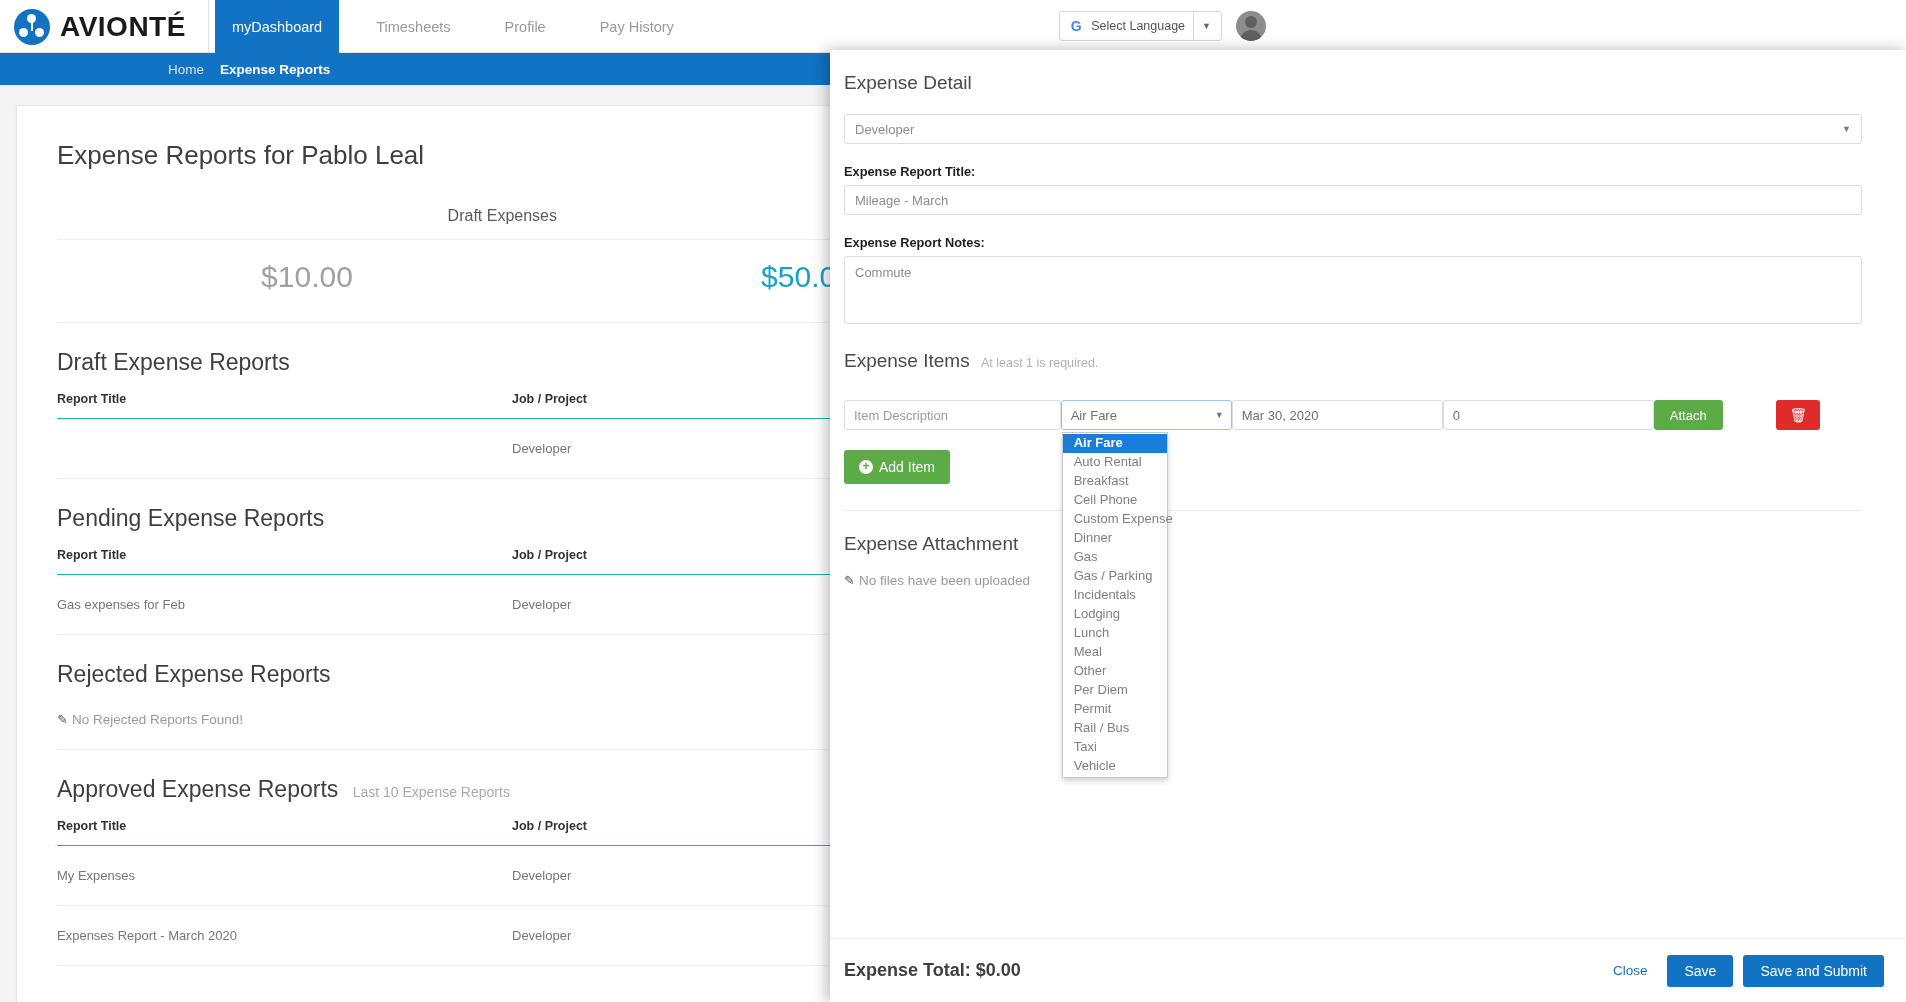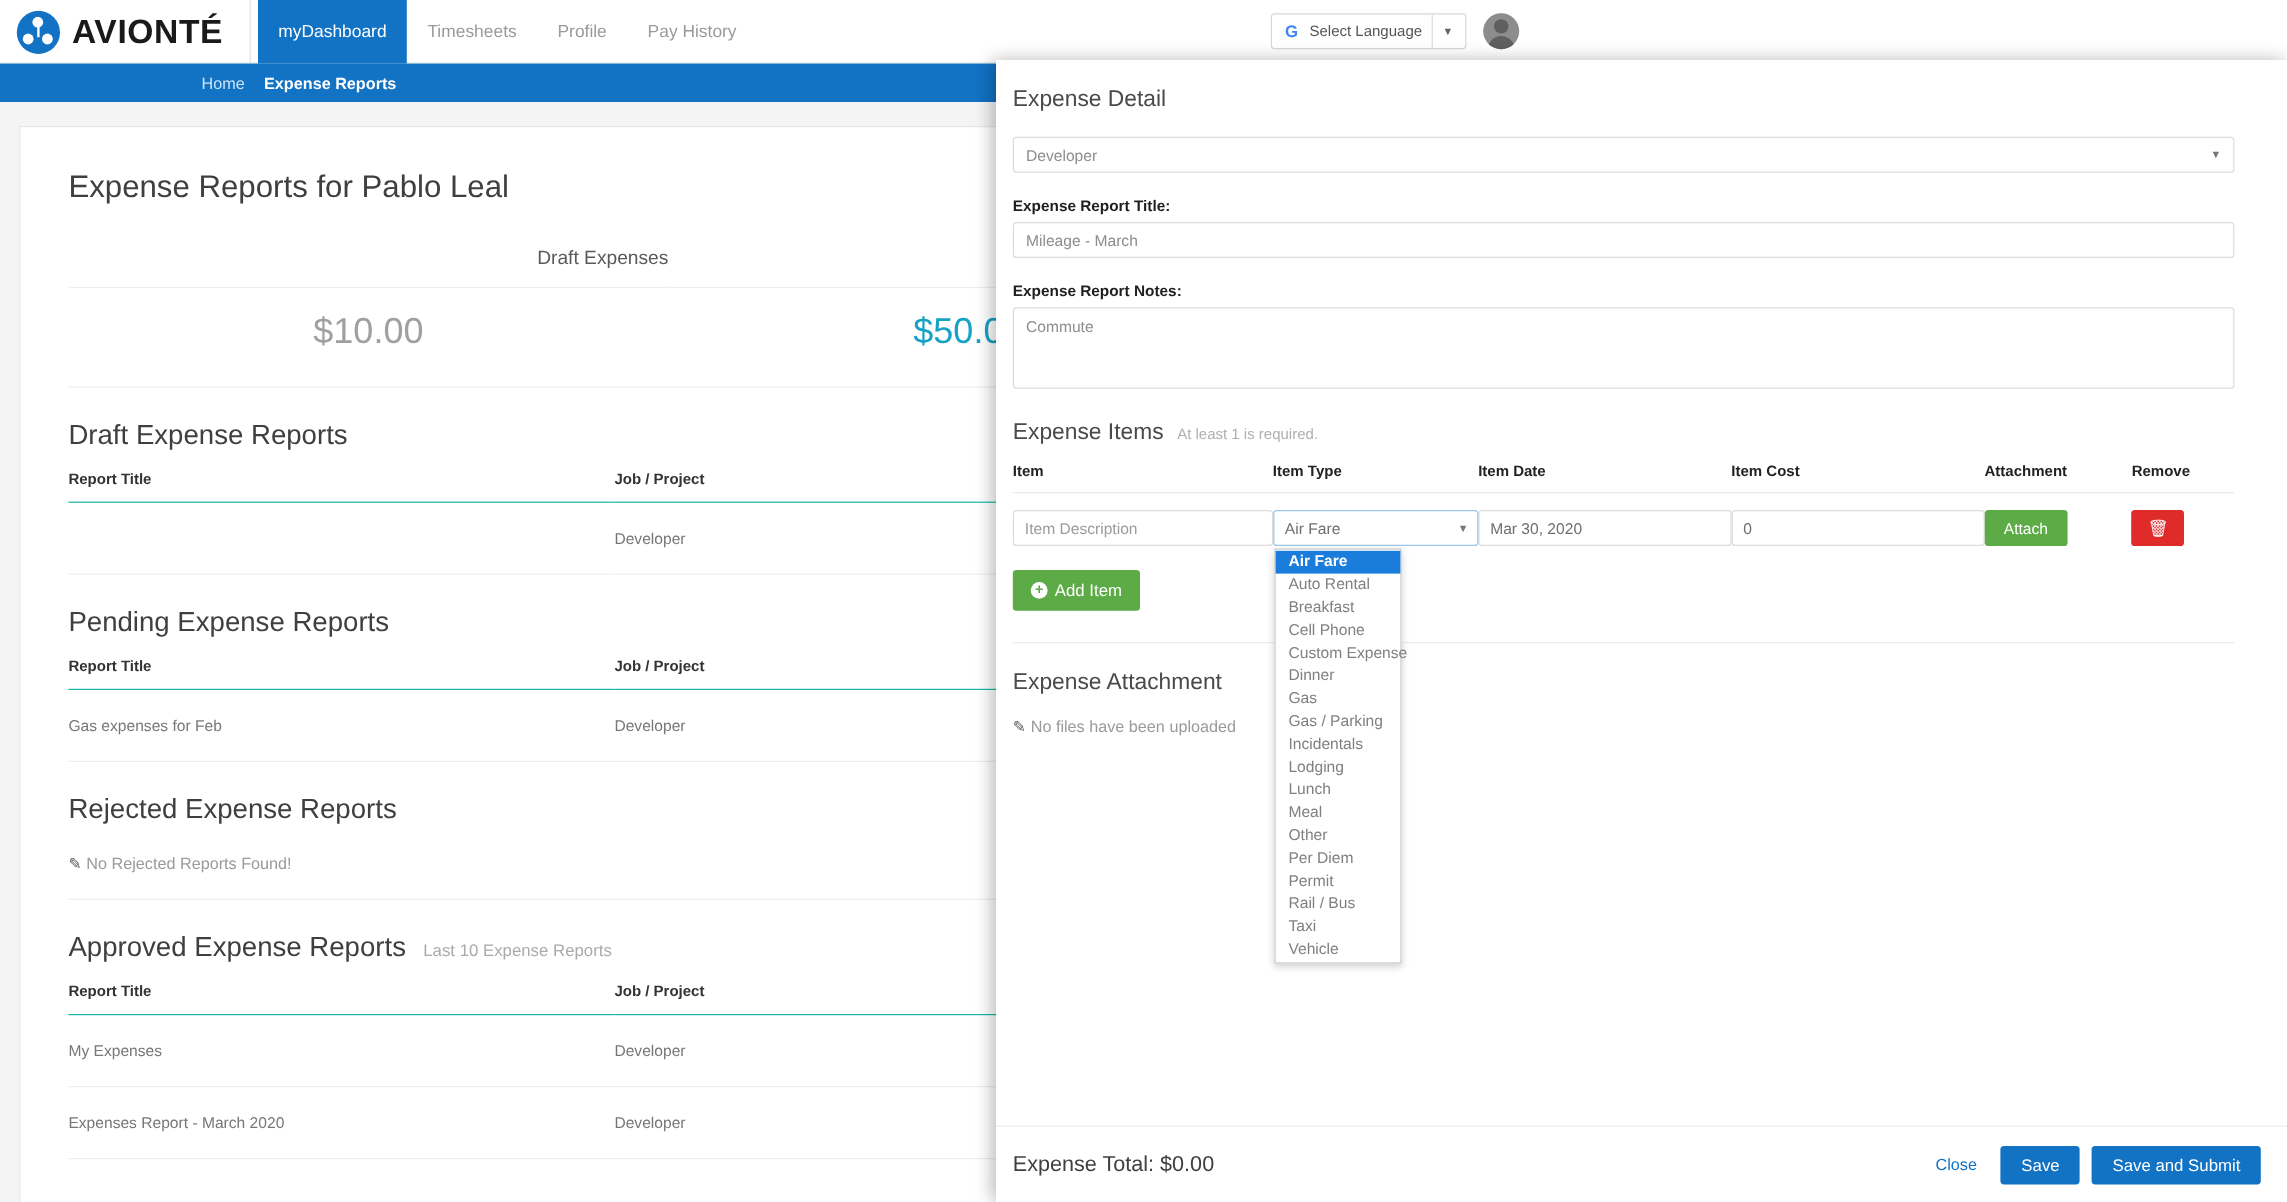--- a/index.html
+++ b/index.html
@@ -45,21 +45,21 @@
     box-shadow: 16px 0 0 0 #fff;
   }
   .brand-logo i {
     position: absolute; left: 16.5px; top: 11px; width: 2.5px; height: 11px;
     background: #fff; display: block;
   }
   .brand-name {
     font-size: 28px; font-weight: bold; letter-spacing: 0.5px;
     color: #1a1a1a;
   }
-  .nav-tabs { display: flex; align-items: stretch; margin-left: 6px; }
+  .nav-tabs { display: flex; align-items: stretch; margin-left: 6px; gap: 20px; }
   .nav-tab {
     display: flex; align-items: center;
     padding: 0 17px; font-size: 14.5px; color: #9a9a9a;
     cursor: pointer; height: 53px;
   }
   .nav-tab.active {
     background: #1272c4; color: #ffffff; font-weight: normal;
   }
   .nav-right {
     margin-left: auto; display: flex; align-items: center; gap: 14px;
@@ -244,21 +244,21 @@
     color: #5cab46; font-size: 12px; font-weight: bold; line-height: 13px;
     text-align: center;
   }
   .att-sect { margin-top: 26px; border-top: 1px solid #ececec; padding-top: 22px; }
   .att-title { font-size: 19px; color: #4a4a4a; font-weight: normal; margin-bottom: 18px; }
   .att-empty { font-size: 13.5px; color: #9a9a9a; display: flex; align-items: center; }
   .modal-foot {
     height: 64px; border-top: 1px solid #ececec;
     display: flex; align-items: center; padding: 0 22px 0 14px;
   }
-  .total { font-size: 18px; color: #3f3f3f; }
+  .total { font-size: 18px; color: #3f3f3f; font-weight: bold; }
   .foot-btns { margin-left: auto; display: flex; align-items: center; gap: 10px; }
   .lnk-close { color: #1272c4; font-size: 13.5px; cursor: pointer; padding: 0 10px; }
   .btn-blue { background: #1272c4; height: 32px; padding: 0 17px; font-size: 14px; }
   .cursor-arrow {
     position: absolute; left: 1241px; top: 712px; z-index: 90;
     width: 0; height: 0; pointer-events: none;
   }
 </style>
 </head>
 <body>
@@ -391,28 +391,20 @@
         <div class="ta">Commute</div>
       </div>
 
       <div class="items-head">
         <span>Expense Items</span>
         <small>At least 1 is required.</small>
       </div>
 
       <table class="items-table">
         <tbody>
-            <tr>
-          <th class="col-item">Item</th>
-          <th class="col-type">Item Type</th>
-          <th class="col-date">Item Date</th>
-          <th class="col-cost">Item Cost</th>
-          <th class="col-att">Attachment</th>
-          <th class="col-rem">Remove</th>
-        </tr>
         <tr>
           <td class="col-item">
             <div class="inp-sm">Item Description</div>
           </td>
           <td class="col-type">
             <div class="select-open">
               <span>Air Fare</span>
               <span class="sel-caret">▼</span>
               <div class="dropdown" id="dd-list">
                     <div class="dd-opt sel">Air Fare</div>

